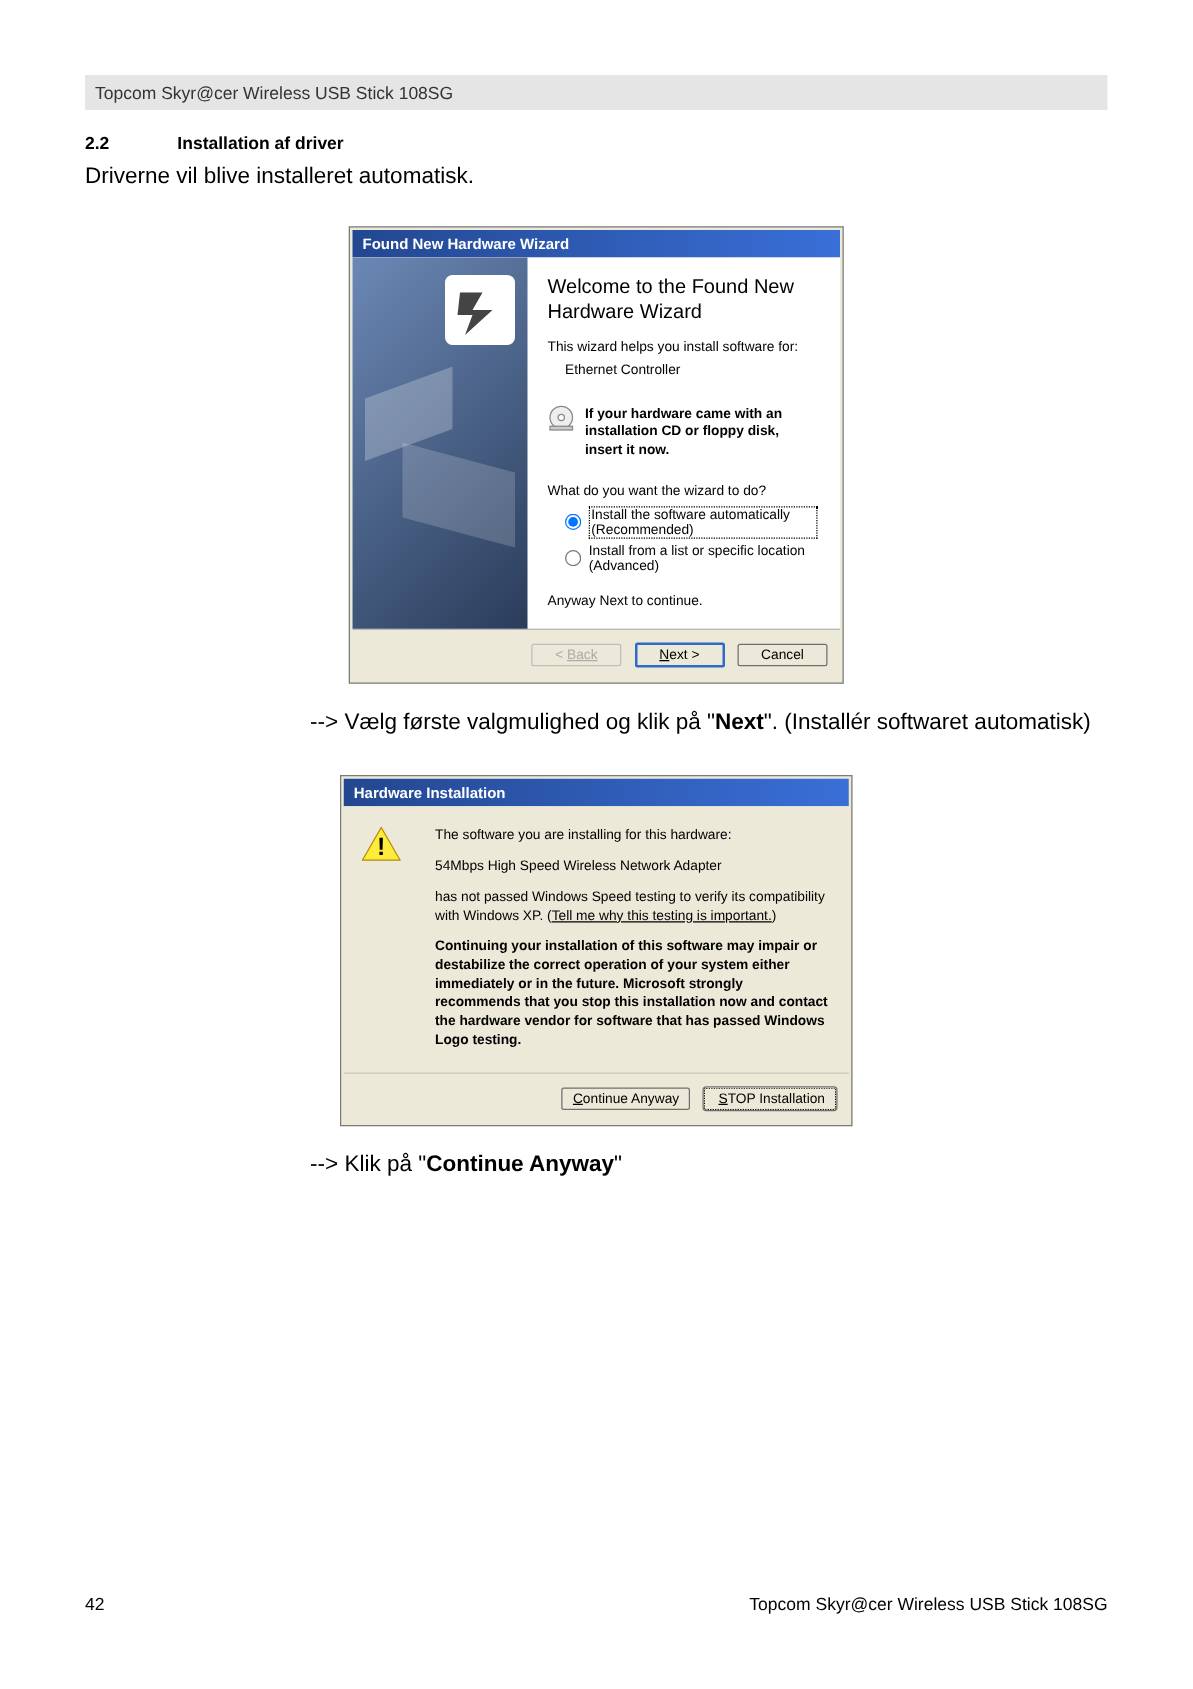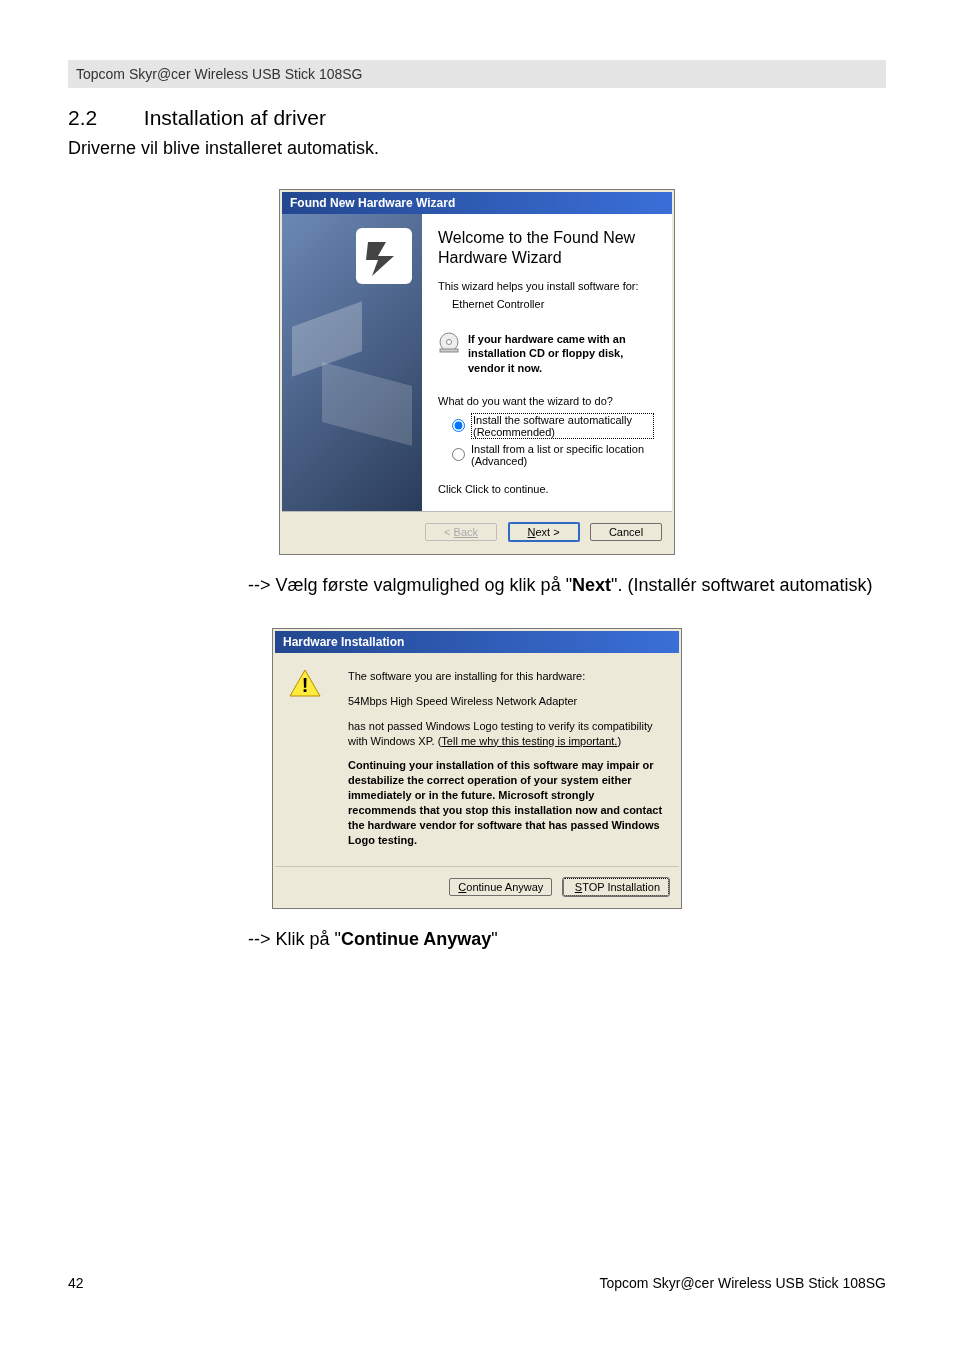--- a/index.html
+++ b/index.html
@@ -17,22 +17,22 @@
     position: relative;
   }
   .header-bar {
     background: #e5e5e5;
     padding: 6px 8px;
     font-size: 14px;
     color: #333;
     margin-bottom: 18px;
   }
   .section-heading {
-    font-size: 21px;
-    font-weight: normal;
+    font-size: 14px;
+    font-weight: bold;
     color: #000;
     margin-bottom: 8px;
   }
   .section-number {
     display: inline-block;
     width: 70px;
   }
   .body-text {
     font-size: 18px;
     color: #000;
@@ -223,32 +223,32 @@
           <div class="wizard-line">This wizard helps you install software for:</div>
           <div class="wizard-line wizard-indent">Ethernet Controller</div>
           <div class="cd-row">
             <div class="cd-icon">
               <svg viewBox="0 0 22 22">
                   <ellipse cx="11" cy="10" rx="9" ry="9" fill="#eee" stroke="#888"></ellipse>
                   <ellipse cx="11" cy="10" rx="2.5" ry="2.5" fill="#fff" stroke="#888"></ellipse>
                   <rect x="2" y="17" width="18" height="3" fill="#ccc" stroke="#888"></rect>
                 </svg>
             </div>
-            <div class="cd-text">If your hardware came with an installation CD or floppy disk, vendor it now.</div>
+            <div class="cd-text">If your hardware came with an installation CD or floppy disk, insert it now.</div>
           </div>
           <div class="wizard-line">What do you want the wizard to do?</div>
           <label class="radio-row">
             <input type="radio" checked="" style="">
             <span class="radio-focus">Install the software automatically (Recommended)</span>
           </label>
           <label class="radio-row">
             <input type="radio" style="">
             <span>Install from a list or specific location (Advanced)</span>
           </label>
-          <div class="wizard-line" style="margin-top:16px;">Click Click to continue.</div>
+          <div class="wizard-line" style="margin-top:16px;">Anyway Next to continue.</div>
         </div>
       </div>
       <div class="wizard-footer">
         <button class="btn" disabled="">&lt; <span class="underline-letter">Back</span></button>
         <button class="btn default"><span class="underline-letter">N</span><span></span>ext &gt;</button>
         <button class="btn">Cancel</button>
       </div>
     </div>
   </div>
 
@@ -263,21 +263,21 @@
         <div class="warn-icon">
           <svg viewBox="0 0 32 28">
               <polygon points="16,1 31,27 1,27" fill="#ffeb3b" stroke="#b58c00" stroke-width="1"></polygon>
               <text x="16" y="23" text-anchor="middle" font-size="20" font-weight="bold" fill="#000">!</text>
             </svg>
         </div>
         <div class="hwdlg-text">
           <p>The software you are installing for this hardware:</p>
           <p>54Mbps High Speed Wireless Network Adapter</p>
           <p>
-            <span>has not passed Windows Logo testing to verify its compatibility with Windows XP. (</span><a href="#">Tell me why this testing is important.</a><span>)</span>
+            <span>has not passed Windows Speed testing to verify its compatibility with Windows XP. (</span><a href="#">Tell me why this testing is important.</a><span>)</span>
           </p>
           <p class="bold">Continuing your installation of this software may impair or destabilize the correct operation of your system either immediately or in the future. Microsoft strongly recommends that you stop this installation now and contact the hardware vendor for software that has passed Windows Logo testing.</p>
         </div>
       </div>
       <div class="hwdlg-footer">
         <button class="btn-hw"><span class="underline-letter">C</span>ontinue Anyway</button>
         <button class="btn-hw default"><span class="underline-letter">S</span>TOP Installation</button>
       </div>
     </div>
   </div>

